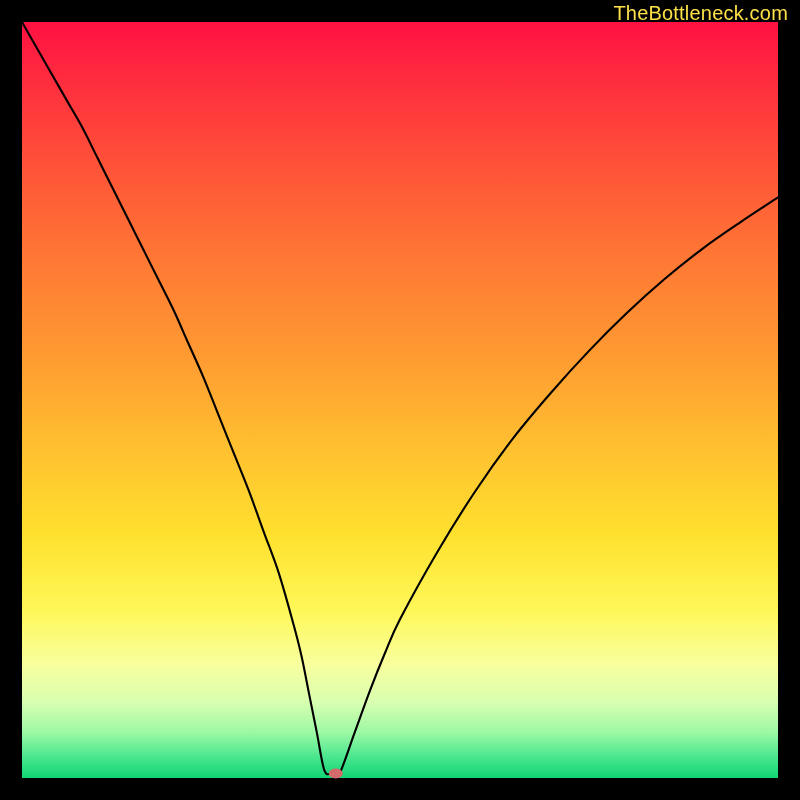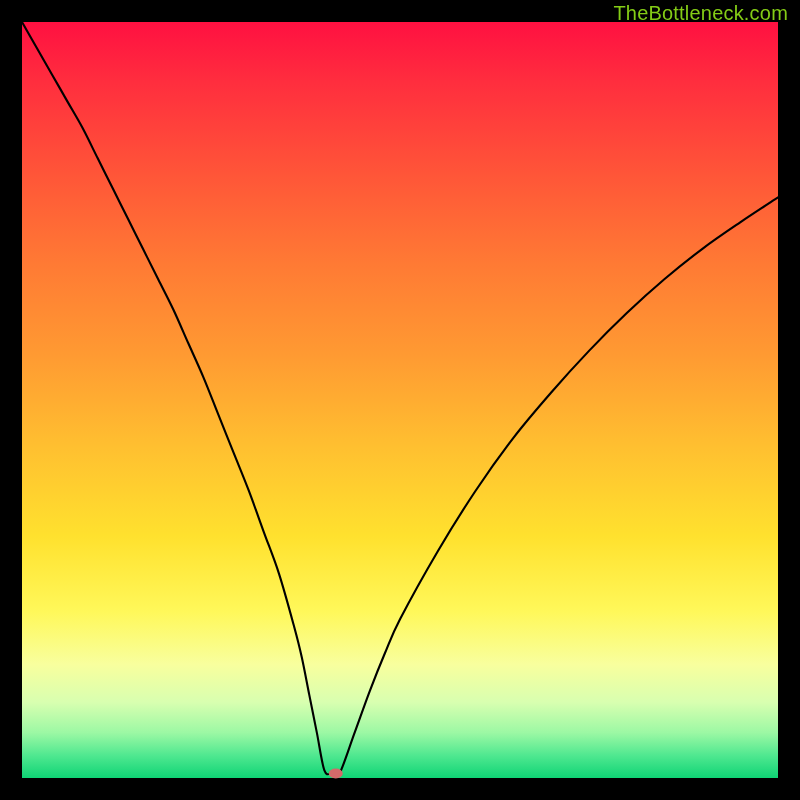--- a/index.html
+++ b/index.html
@@ -14,21 +14,21 @@
   .frame {
     position: relative;
     width: 800px;
     height: 800px;
     background: #000;
   }
   .watermark {
     position: absolute;
     top: 2px;
     right: 12px;
-    color: #84cc16;
+    color: #fde047;
     font-size: 20px;
     font-weight: 500;
     letter-spacing: 0.2px;
     z-index: 10;
     user-select: none;
   }
   .plot {
     position: absolute;
     left: 22px;
     top: 22px;

